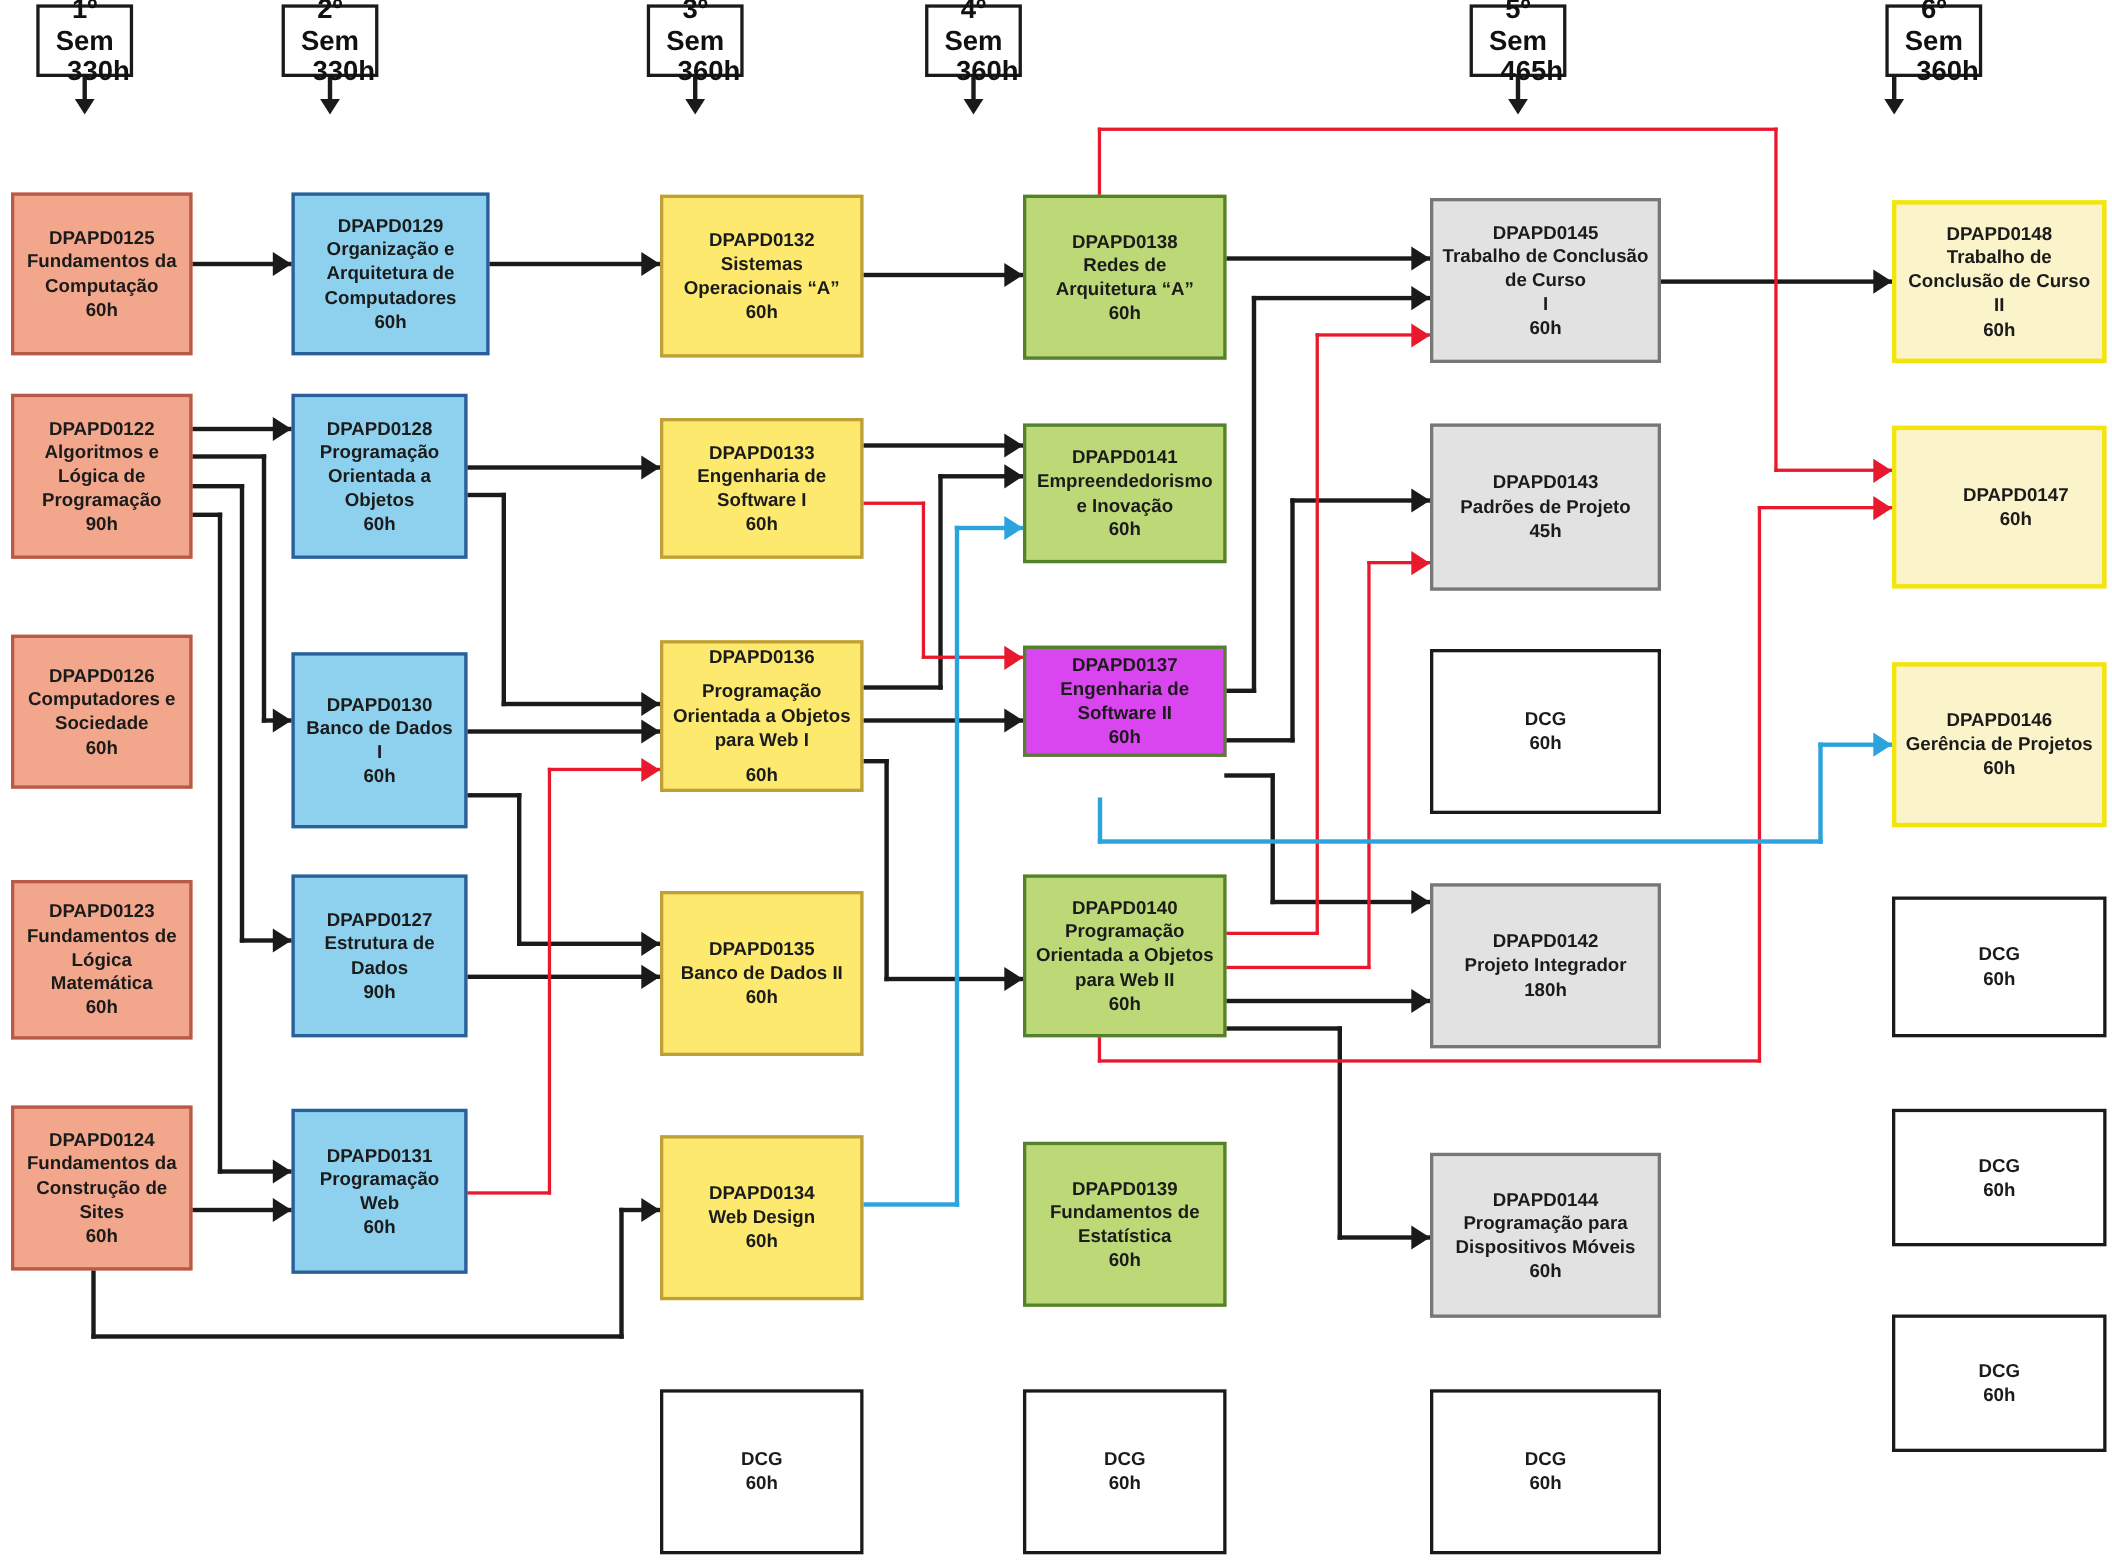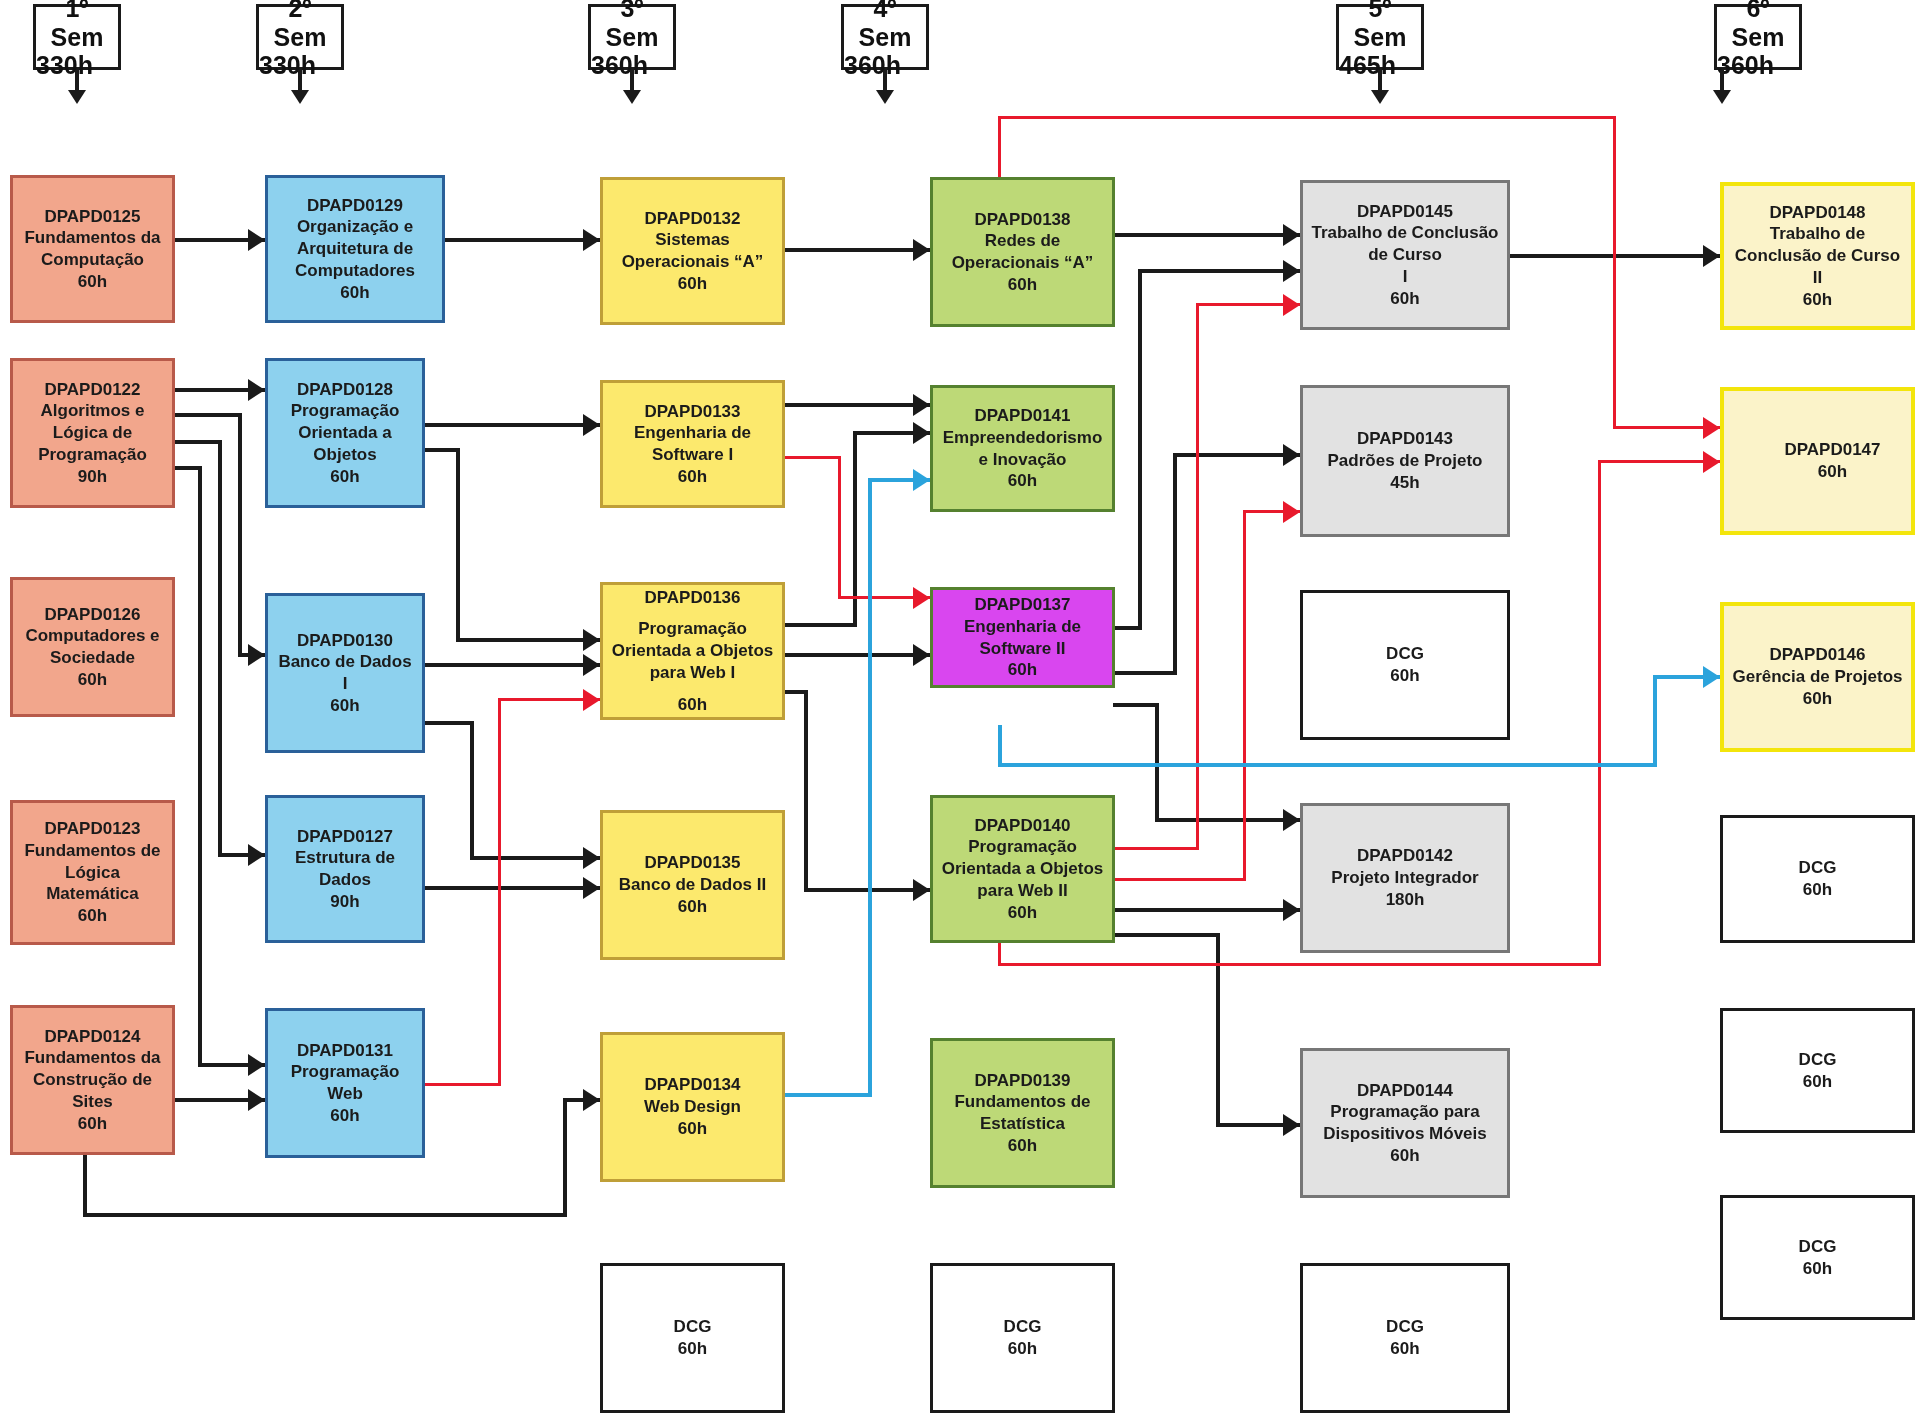--- a/index.html
+++ b/index.html
@@ -2,21 +2,21 @@
 <html><head>
 <meta charset="utf-8">
 <style>
   html,body{margin:0;padding:0;background:#ffffff;}
   #canvas{
     position:relative;width:1920px;height:1421px;background:#ffffff;overflow:hidden;
     font-family:"Liberation Sans","DejaVu Sans",sans-serif;
   }
   .hdr{
     position:absolute;background:#ffffff;border:3px solid #1a1a1a;
-    display:flex;flex-direction:column;align-items:flex-start;justify-content:center;
+    display:flex;flex-direction:column;align-items:flex-end;justify-content:center;
     font-weight:bold;font-size:25px;line-height:1.15;color:#111;text-align:center;
     box-sizing:border-box;
   }
   .box{
     position:absolute;display:flex;flex-direction:column;align-items:center;justify-content:center;
     text-align:center;font-weight:bold;color:#1b1b1b;box-sizing:border-box;
     padding:4px 6px;font-size:17px;line-height:1.28;
   }
   .box .title{white-space:pre-line;}
   .seg{position:absolute;}
@@ -252,21 +252,21 @@
         <div class="code">DPAPD0134</div>
         <div class="title">Web Design</div>
         <div class="hours">60h</div>
       </div>
       <div class="box" style="left: 600px; top: 1263px; width: 185px; height: 150px; background: rgb(255, 255, 255); border: 3px solid rgb(26, 26, 26);">
         <div class="code">DCG</div>
         <div class="hours">60h</div>
       </div>
       <div class="box" style="left: 930px; top: 177px; width: 185px; height: 150px; background: rgb(189, 217, 119); border: 3px solid rgb(85, 129, 47);">
         <div class="code">DPAPD0138</div>
-        <div class="title">Redes de Operacionais “A”</div>
+        <div class="title">Redes de Arquitetura “A”</div>
         <div class="hours">60h</div>
       </div>
       <div class="box" style="left: 930px; top: 385px; width: 185px; height: 127px; background: rgb(189, 217, 119); border: 3px solid rgb(85, 129, 47);">
         <div class="code">DPAPD0141</div>
         <div class="title">Empreendedorismo e Inovação</div>
         <div class="hours">60h</div>
       </div>
       <div class="box" style="left: 930px; top: 587px; width: 185px; height: 101px; background: #d946ef; border: 3px solid rgb(85, 129, 47);">
         <div class="code">DPAPD0137</div>
         <div class="title">Engenharia de Software II</div>

